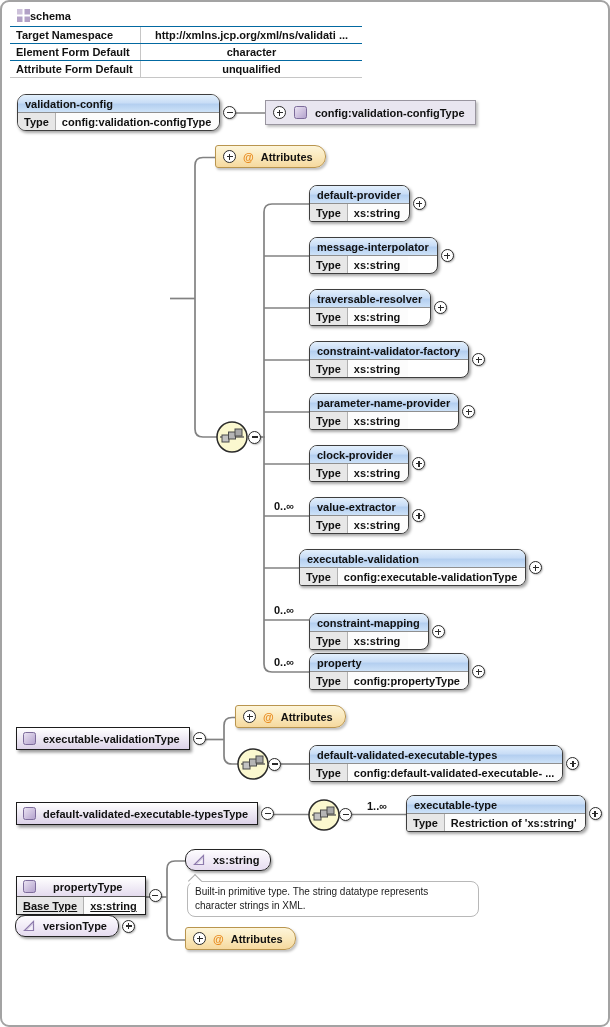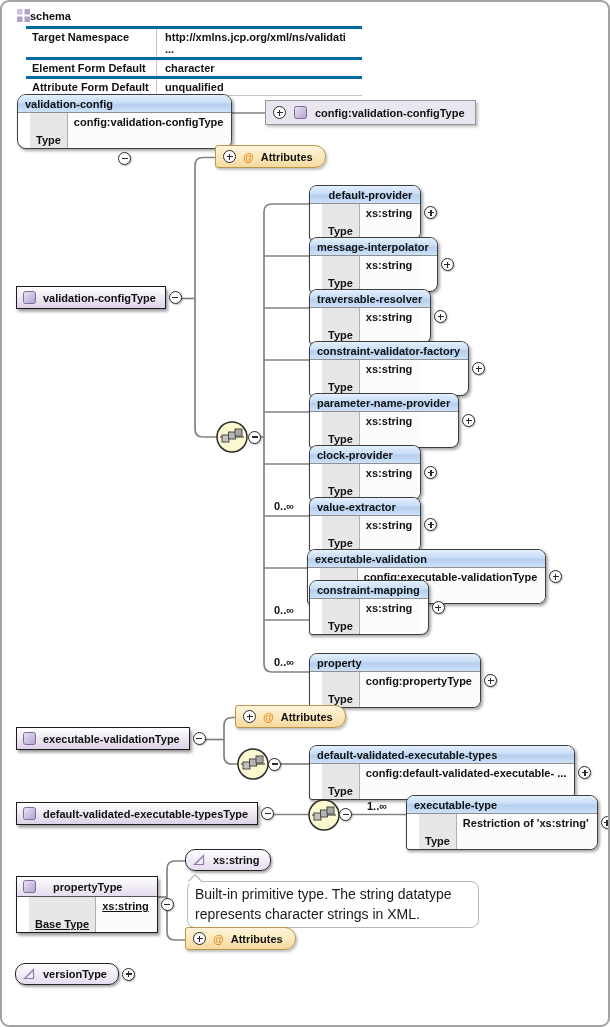--- a/index.html
+++ b/index.html
@@ -7,36 +7,36 @@
     position:relative;width:610px;height:1027px;box-sizing:border-box;
     border:2px solid #a3a3a3;border-radius:9px;background:#fff;overflow:hidden;
     font-family:"Liberation Sans","DejaVu Sans",sans-serif;font-size:11px;color:#111;
   }
   #wires{position:absolute;left:0;top:0;z-index:1;pointer-events:none;}
   .wrap{position:absolute;display:flex;align-items:center;gap:3px;z-index:2;white-space:nowrap;}
 
   
   #schema-table{position:absolute;left:8px;top:3px;width:352px;z-index:2;}
   .sch-title{display:flex;align-items:center;padding:4px 0 4px 7px;font-weight:bold;}
-  .sch-row{display:flex;border-top:3px solid #0369a1;margin-left:16px;}
+  .sch-row{display:flex;border-top:1px solid #0369a1;}
   .sch-row:last-child{border-bottom:1px solid #c6c6c6;}
   .sch-label{width:118px;padding:2px 6px;font-weight:bold;}
-  .sch-value{flex:1;padding:2px 8px;border-left:1px solid #c6c6c6;font-weight:bold;}
+  .sch-value{flex:1;padding:2px 8px;border-left:1px solid #c6c6c6;font-weight:bold;text-align:center;}
 
   
   .el-box{
     border:1px solid #3e3e3e;border-radius:8px 8px 8px 3px;overflow:hidden;background:#fff;
     box-shadow:1.5px 2px 3px rgba(0,0,0,.35);
   }
   .el-title{
     background:linear-gradient(#e3f0fc 0%,#c9ddf6 45%,#b4cff0 55%,#cde2f8 100%);
     padding:3px 8px 2px 7px;font-weight:bold;border-bottom:1px solid #8f8f8f;
   }
   .trow{display:flex;}
-  .tkey{background:#e7e7e7;padding:21px 6px 2px 6px;font-weight:bold;border-right:1px solid #b0b0b0;margin-left:12px;}
+  .tkey{background:#e7e7e7;padding:3px 6px 2px 6px;font-weight:bold;border-right:1px solid #b0b0b0;}
   .tval{background:#fcfcfc;padding:3px 8px 2px 6px;font-weight:bold;}
 
   
   .gt-box{
     display:flex;align-items:center;gap:7px;padding:4px 9px 4px 6px;
     background:linear-gradient(#ffffff,#dcd2e8);border:1px solid #1c1c1c;font-weight:bold;
     box-shadow:2px 2.5px 3px rgba(0,0,0,.4);
   }
   .pt-box{border:1px solid #1c1c1c;box-shadow:2px 2.5px 3px rgba(0,0,0,.4);background:#fff;}
   .pt-title{display:flex;align-items:center;gap:17px;padding:3px 9px 3px 6px;
@@ -63,21 +63,21 @@
   .st-box{
     display:flex;align-items:center;gap:7px;padding:3px 11px 3px 6px;
     background:linear-gradient(#fdfcfe,#e6dcf0);border:1px solid #252525;border-radius:10px;
     font-weight:bold;box-shadow:1.5px 2px 2.5px rgba(0,0,0,.35);
   }
 
   
   .anno{
     position:absolute;z-index:2;width:276px;
     border:1px solid #b8b8b8;border-radius:8px;background:#fff;color:#1a1a1a;
-    font-size:14px;line-height:1.4;padding:3px 7px;
+    font-size:10px;line-height:1.4;padding:3px 7px;
   }
   .caret{position:absolute;width:9px;height:9px;background:#fff;border-left:1px solid #aaa;
     border-top:1px solid #aaa;transform:rotate(45deg);z-index:3;}
 
   
   .pm{position:relative;display:inline-block;width:13px;height:13px;flex:0 0 auto;
     border:1px solid #2a2a2a;border-radius:50%;background:#fff;box-sizing:border-box;
     box-shadow:1px 1px 1.5px rgba(0,0,0,.25);}
   .pm::before{content:"";position:absolute;left:2.5px;right:2.5px;top:4.9px;height:1.3px;background:#2a2a2a;}
   .pm.plus::after{content:"";position:absolute;top:2.5px;bottom:2.5px;left:4.9px;width:1.3px;background:#2a2a2a;}
@@ -139,21 +139,21 @@
     <div class="sch-row">
       <span class="sch-label">Element Form Default</span>
       <span class="sch-value">character</span>
     </div>
     <div class="sch-row">
       <span class="sch-label">Attribute Form Default</span>
       <span class="sch-value">unqualified</span>
     </div>
   </div>
 
-  <div class="wrap" style="left:15px;top:92px;flex-direction:column;">
+  <div class="wrap" style="left:15px;top:92px;">
     <div class="el-box" style="border-radius:9px;">
       <div class="el-title">validation-config</div>
       <div class="trow">
         <span class="tkey">Type</span>
         <span class="tval">config:validation-configType</span>
       </div>
     </div>
     <span class="pm"></span>
   </div>
 
@@ -174,29 +174,20 @@
   </div>
 
   <div class="wrap" style="left:213px;top:143px;">
     <div class="attr-box">
       <span class="pm plus sm"></span>
       <span class="at">@</span>
       <span>Attributes</span>
     </div>
   </div>
 
-  <div class="wrap" style="left:14px;top:284px;">
-    <div class="gt-box">
-      <svg class="icon13" width="13" height="13">
-        <rect x="0.5" y="0.5" width="12" height="12" rx="2" fill="url(#pg)" stroke="#7d6c9b"></rect>
-      </svg>
-      <span>validation-configType</span>
-    </div>
-    <span class="pm"></span>
-  </div>
 
   <svg class="seq" style="left:213px;top:418px;">
     <circle cx="17" cy="17" r="15" fill="#fbf8cf" stroke="#2a2a2a" stroke-width="1.5"></circle>
     <line x1="5" y1="17" x2="29" y2="17" stroke="#555" stroke-width="1.3"></line>
     <rect x="7" y="15" width="7" height="7" fill="#c2c2c2" stroke="#4a4a4a"></rect>
     <rect x="13.5" y="12" width="7" height="7" fill="#b5b5b5" stroke="#4a4a4a"></rect>
     <rect x="20" y="9" width="7" height="7" fill="#a8a8a8" stroke="#4a4a4a"></rect>
   </svg>
   <span class="pm abs" style="left:246px;top:428.5px;"></span>
 
@@ -264,32 +255,32 @@
   <div class="wrap" style="left:307px;top:495px;">
     <div class="el-box">
         <div class="el-title">value-extractor</div>
       <div class="trow">
           <span class="tkey">Type</span>
           <span class="tval">xs:string</span>
         </div>
       </div>
     <span class="pm plus"></span>
   </div>
-  <div class="wrap" style="left:305px;top:547px;justify-content:center;">
+  <div class="wrap" style="left:297px;top:547px;justify-content:center;">
     <div class="el-box">
         <div class="el-title">executable-validation</div>
       <div class="trow">
           <span class="tkey">Type</span>
           <span class="tval">config:executable-validationType</span>
         </div>
       </div>
     <span class="pm plus"></span>
   </div>
   <span class="occurs" style="left:259px;top:602px;">0..∞</span>
-  <div class="wrap" style="left:307px;top:578px;align-items:center;">
+  <div class="wrap" style="left:307px;top:611px;align-items:center;">
     <div class="el-box">
         <div class="el-title">constraint-mapping</div>
       <div class="trow">
           <span class="tkey">Type</span>
           <span class="tval">xs:string</span>
         </div>
       </div>
     <span class="pm plus"></span>
   </div>
   <span class="occurs" style="left:259px;top:654px;">0..∞</span>
@@ -403,21 +394,21 @@
   <div class="anno" style="left:185px;top:879px;">Built-in primitive type. The string datatype represents character strings in XML.</div>
 
   <div class="wrap" style="left:183px;top:925px;">
     <div class="attr-box">
       <span class="pm plus sm"></span>
       <span class="at">@</span>
       <span>Attributes</span>
     </div>
   </div>
 
-  <div class="wrap" style="left:13px;top:961px;">
+  <div class="wrap" style="left:13px;top:913px;">
     <div class="st-box">
       <svg class="icon13" width="14" height="14">
         <polygon points="2.5,11.5 11.5,2.5 11.5,11.5" fill="#f4f0f9" stroke="#8d7aac" stroke-width="1.2"></polygon>
         <line x1="4.5" y1="11" x2="11" y2="4.5" stroke="#c3b8d5" stroke-width="1"></line>
       </svg>
       <span>versionType</span>
     </div>
     <span class="pm plus"></span>
   </div>
 

